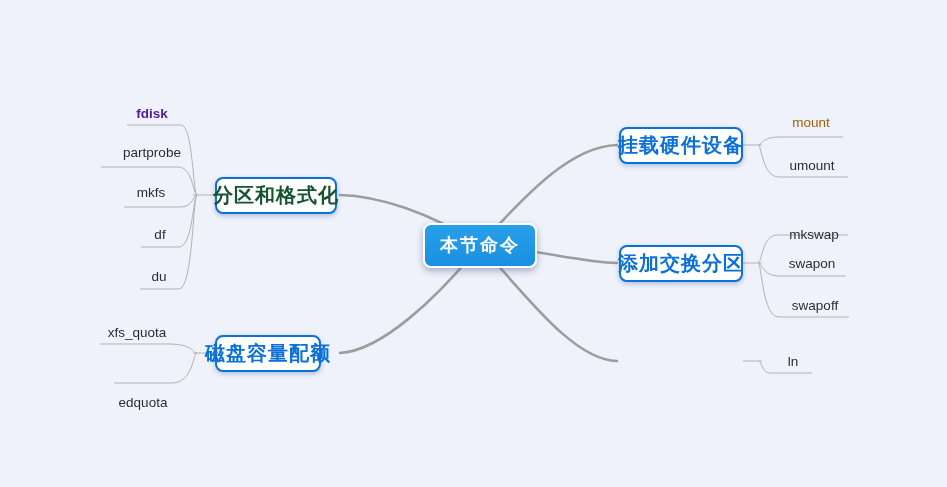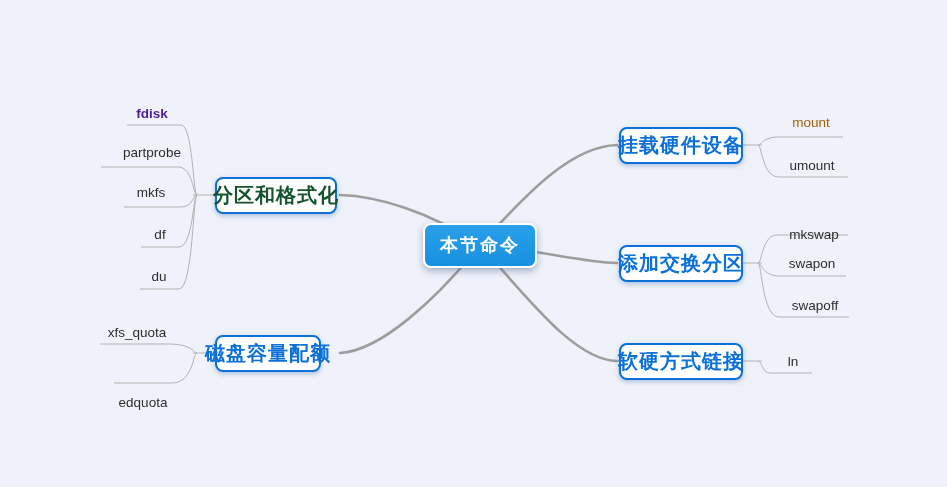--- a/index.html
+++ b/index.html
@@ -105,23 +105,20 @@
     </div>
     <div class="topic branch-topic" style="left: 215px; top: 334.5px; width: 106px; height: 37px; border-color: rgb(11, 112, 216); color: rgb(11, 112, 216);">
       <span>磁盘容量配额</span>
     </div>
     <div class="topic branch-topic" style="left: 619px; top: 126.5px; width: 124px; height: 37px; border-color: rgb(11, 112, 216); color: rgb(11, 112, 216);">
       <span>挂载硬件设备</span>
     </div>
     <div class="topic branch-topic" style="left: 619px; top: 244.5px; width: 124px; height: 37px; border-color: rgb(11, 112, 216); color: rgb(11, 112, 216);">
       <span>添加交换分区</span>
     </div>
-    <div class="topic branch-topic" style="left: 619px; top: 342.5px; width: 124px; height: 37px; border-color: rgb(11, 112, 216); color: rgb(11, 112, 216);">
-      <span>软硬方式链接</span>
-    </div>
     <div class="leaf-topic" style="left: 152px; top: 113px; color: #4c1d95; font-weight: bold;">fdisk</div>
     <div class="leaf-topic" style="left: 152px; top: 152px; color: rgb(45, 45, 45);">partprobe</div>
     <div class="leaf-topic" style="left: 151px; top: 192px; color: rgb(45, 45, 45);">mkfs</div>
     <div class="leaf-topic" style="left: 160px; top: 234px; color: rgb(45, 45, 45);">df</div>
     <div class="leaf-topic" style="left: 159px; top: 276px; color: rgb(45, 45, 45);">du</div>
     <div class="leaf-topic" style="left: 137px; top: 332px; color: rgb(45, 45, 45);">xfs_quota</div>
     <div class="leaf-topic" style="left: 143px; top: 371px; color: rgb(45, 45, 45); margin-top: 31px;">edquota</div>
     <div class="leaf-topic" style="left: 811px; top: 122px; color: #a16207;">mount</div>
     <div class="leaf-topic" style="left: 812px; top: 165px; color: rgb(45, 45, 45);">umount</div>
     <div class="leaf-topic" style="left: 814px; top: 222px; color: rgb(45, 45, 45); margin-top: 12px;">mkswap</div>

